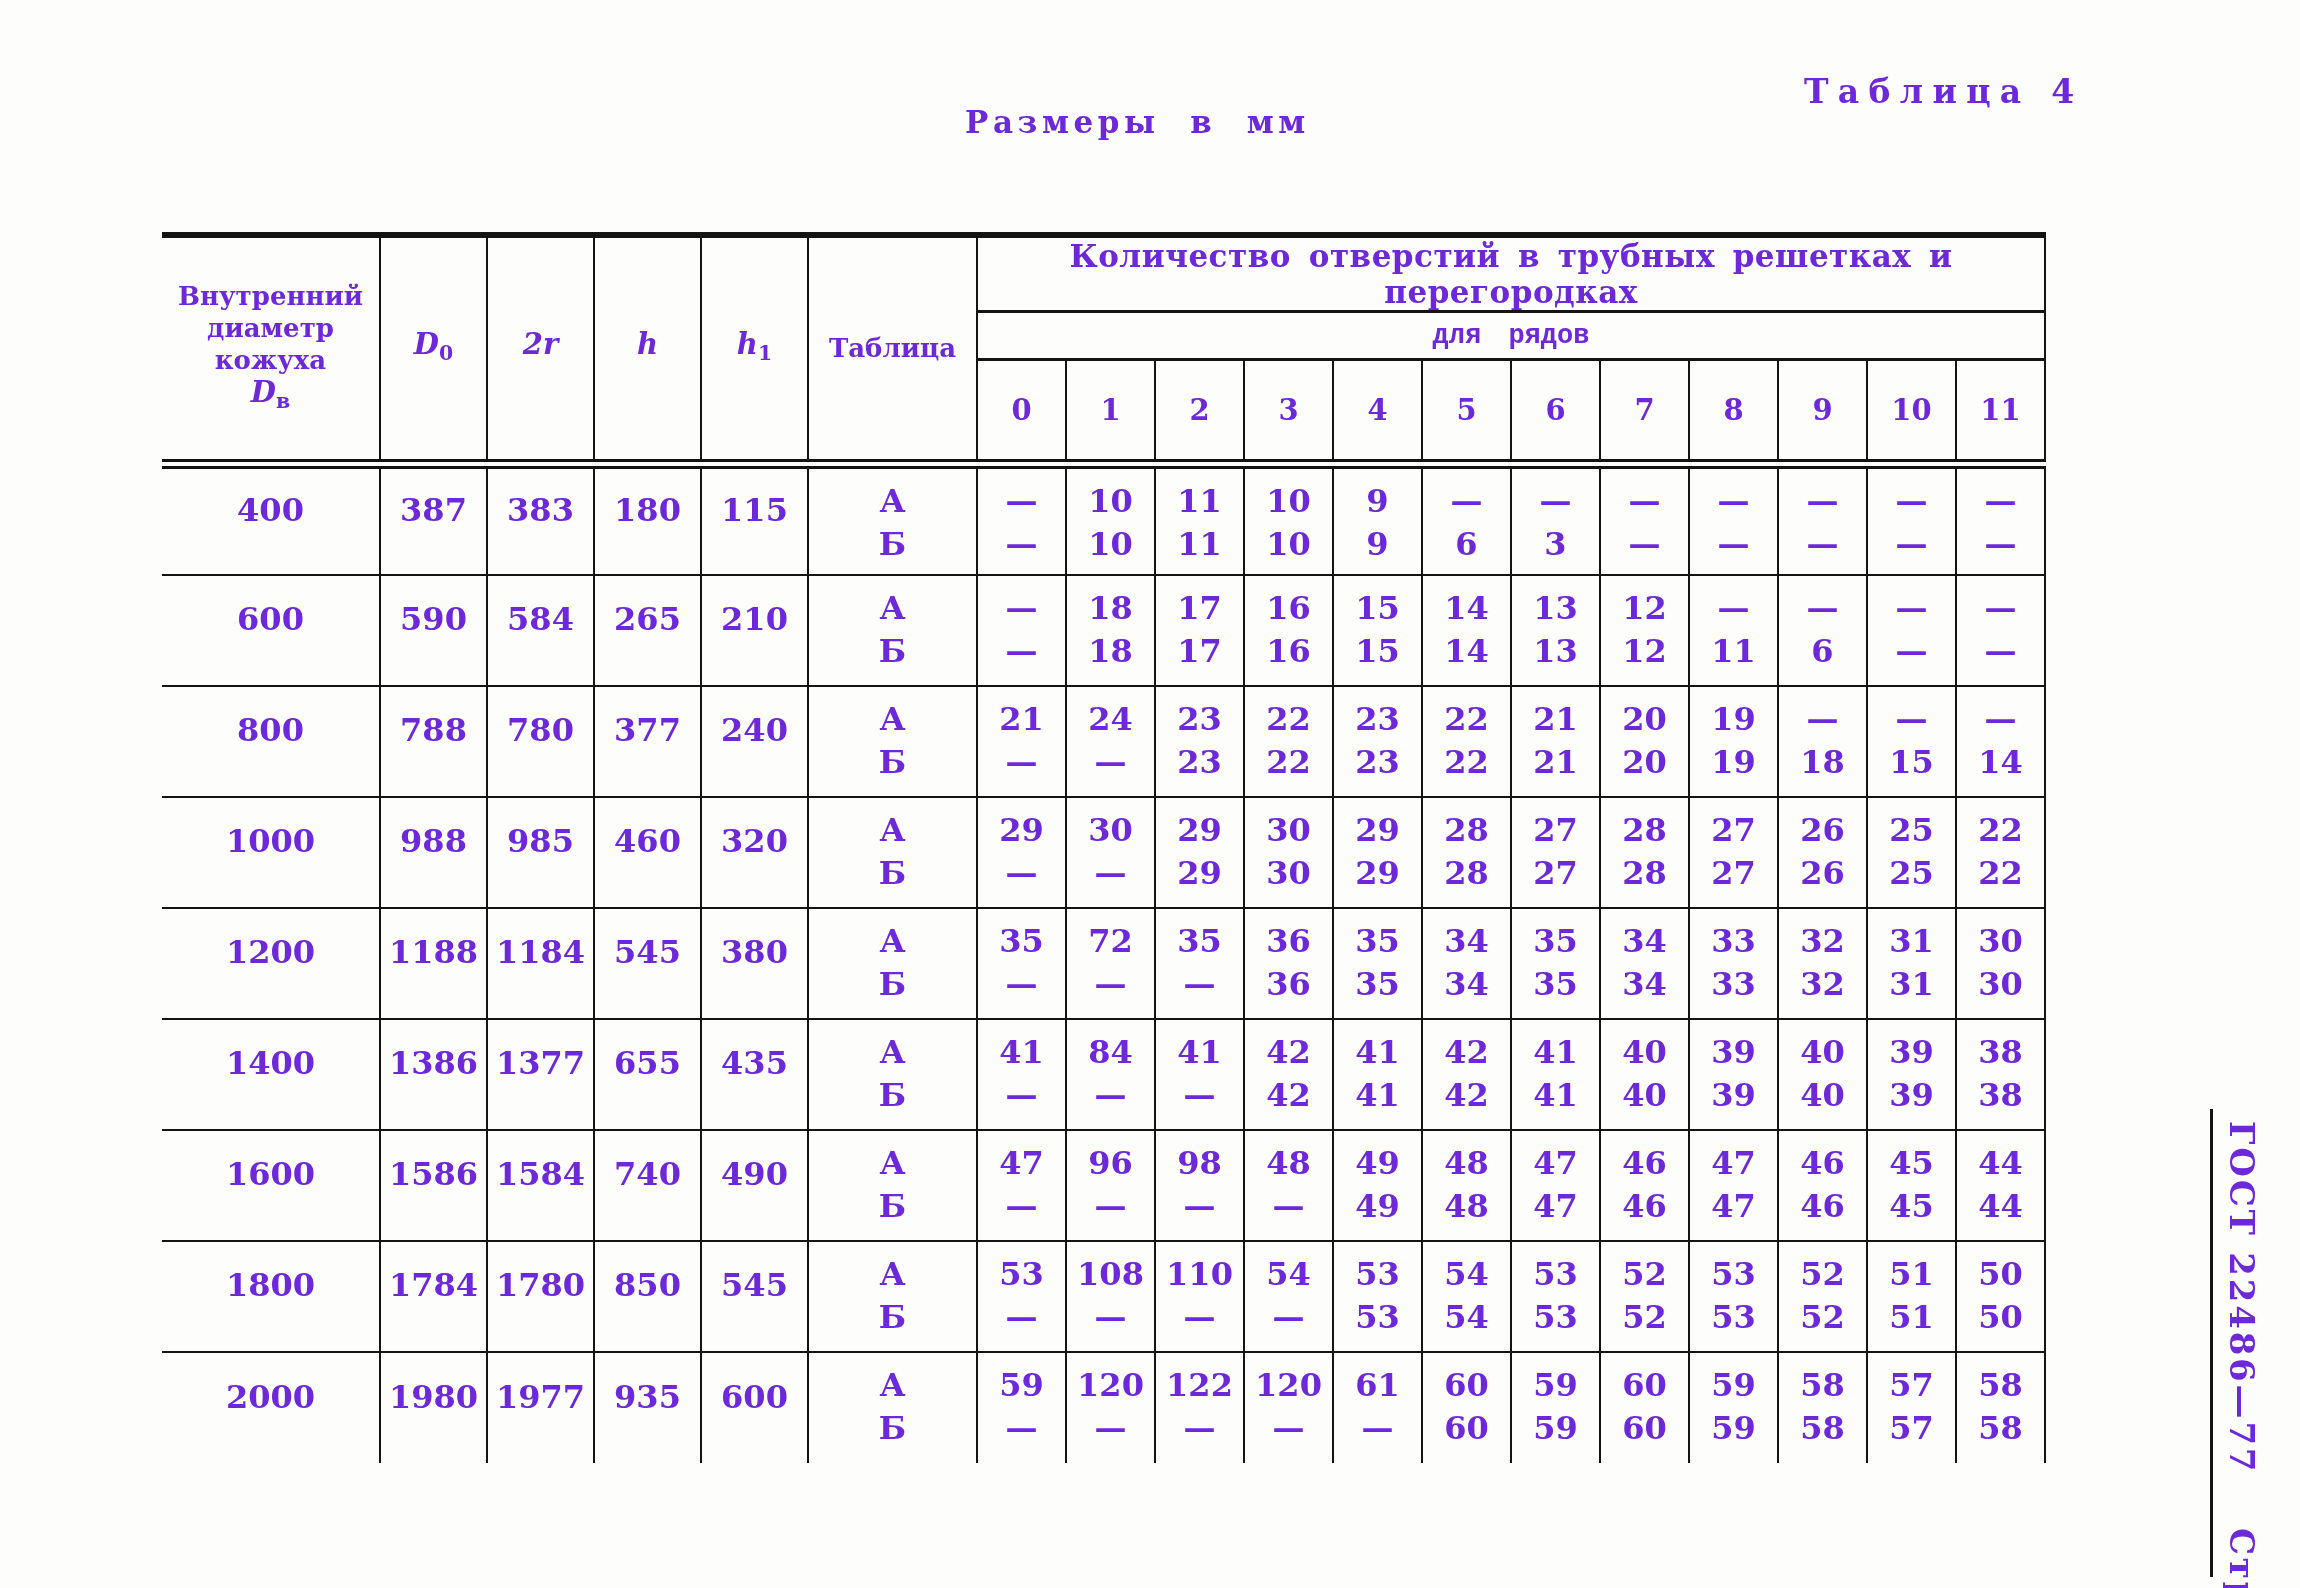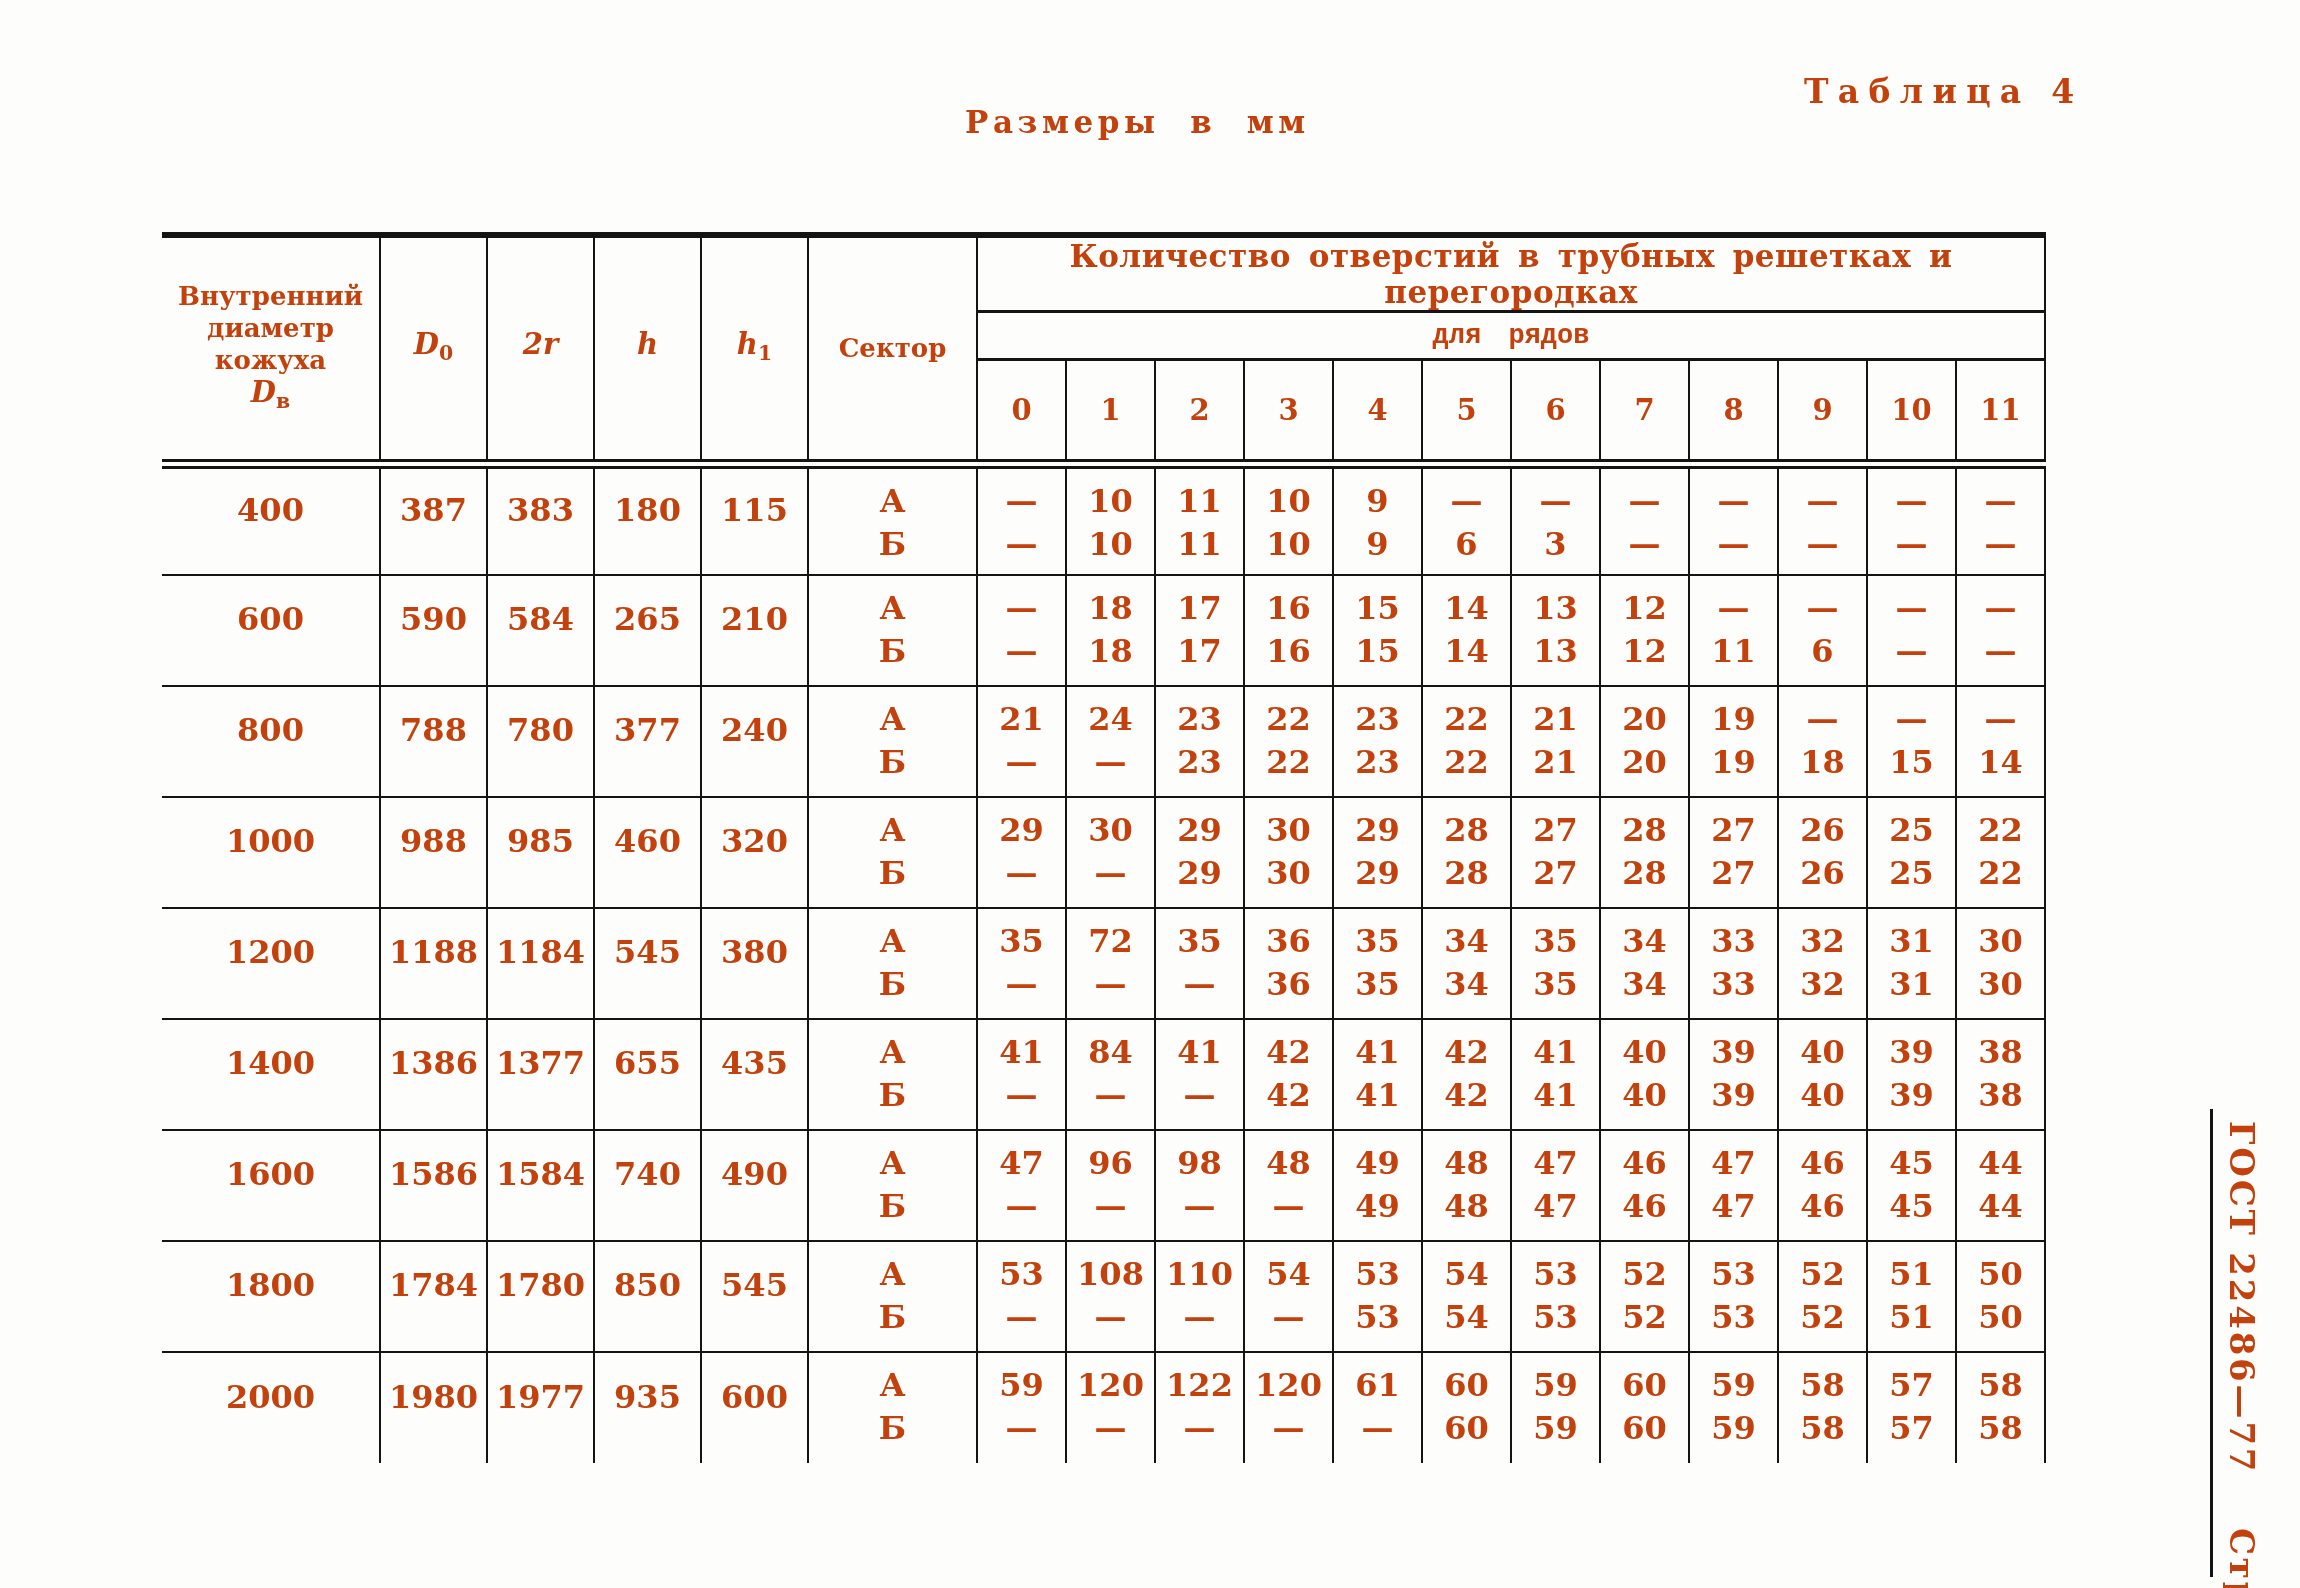--- a/index.html
+++ b/index.html
@@ -1,21 +1,21 @@
 <!DOCTYPE html>
 <html style="font-size:15px"><head>
 <meta charset="utf-8">
 <style>
   html,body { margin:0; padding:0; background:#e8e8e8; }
   .page {
     position:relative;
     width:2300px; height:1589px;
     background:#fdfdfb;
     font-family:"DejaVu Serif", serif;
-    color:#c2410c;
+    color:#6d28d9;
     overflow:hidden;
   }
   .table-label {
     position:absolute; left:1804px; top:72px;
     font-size:33px; font-weight:bold; letter-spacing:9.3px;
   }
   .units-label {
     position:absolute; left:965px; top:104px;
     font-size:31px; font-weight:bold; letter-spacing:4.6px; word-spacing:15px;
   }
@@ -114,21 +114,21 @@
         <th class="left-head" rowspan="3">
           <div>Внутренний</div>
           <div>диаметр</div>
           <div>кожуха</div>
           <div><span class="sym">D</span><span class="sym-sub">в</span></div>
         </th>
         <th class="left-head" rowspan="3"><span class="sym">D</span><span class="sym-sub">0</span></th>
         <th class="left-head" rowspan="3"><span class="sym">2r</span><span class="sym-sub"></span></th>
         <th class="left-head" rowspan="3"><span class="sym">h</span><span class="sym-sub"></span></th>
         <th class="left-head" rowspan="3"><span class="sym">h</span><span class="sym-sub">1</span></th>
-        <th class="left-head" rowspan="3"><span>Сектор</span></th>
+        <th class="left-head" rowspan="3"><span>Таблица</span></th>
         <th class="group" colspan="12">Количество отверстий в трубных решетках и перегородках</th>
       </tr>
       <tr class="r2">
         <th class="subgroup" colspan="12">для рядов</th>
       </tr>
       <tr class="r3" id="row-numbers">
           <th class="colnum">0</th>
           <th class="colnum">1</th>
           <th class="colnum">2</th>
           <th class="colnum">3</th>

